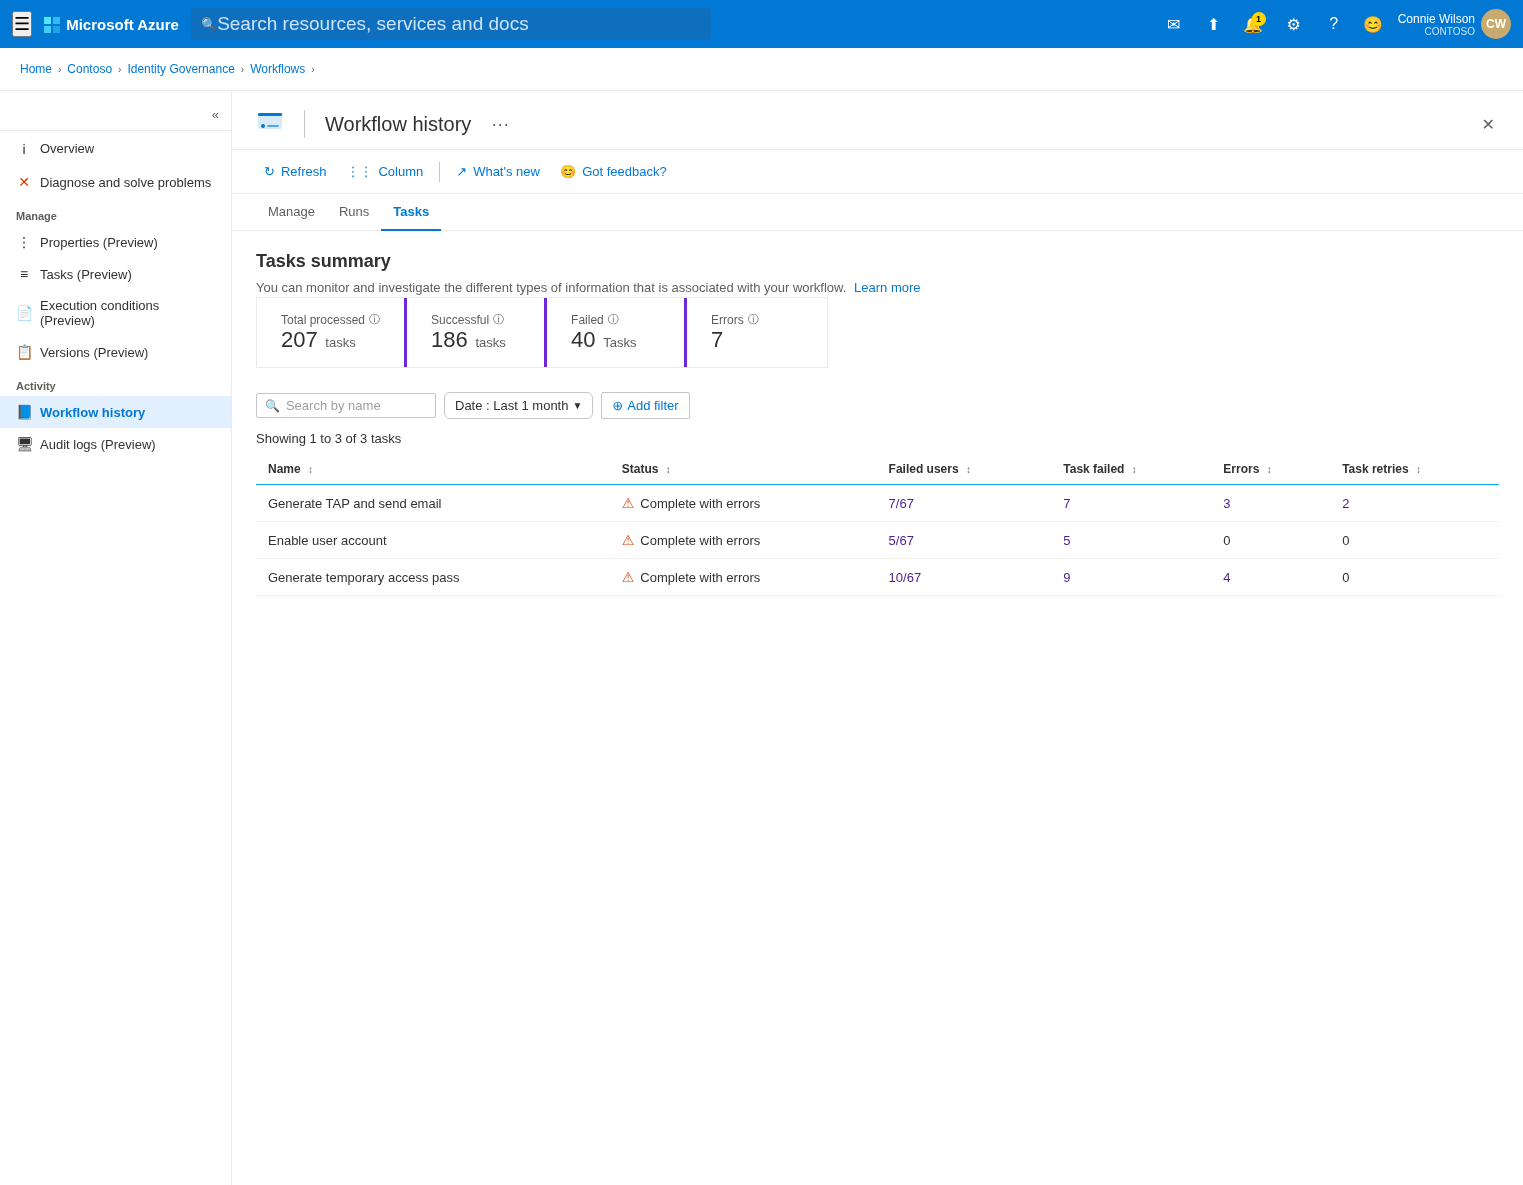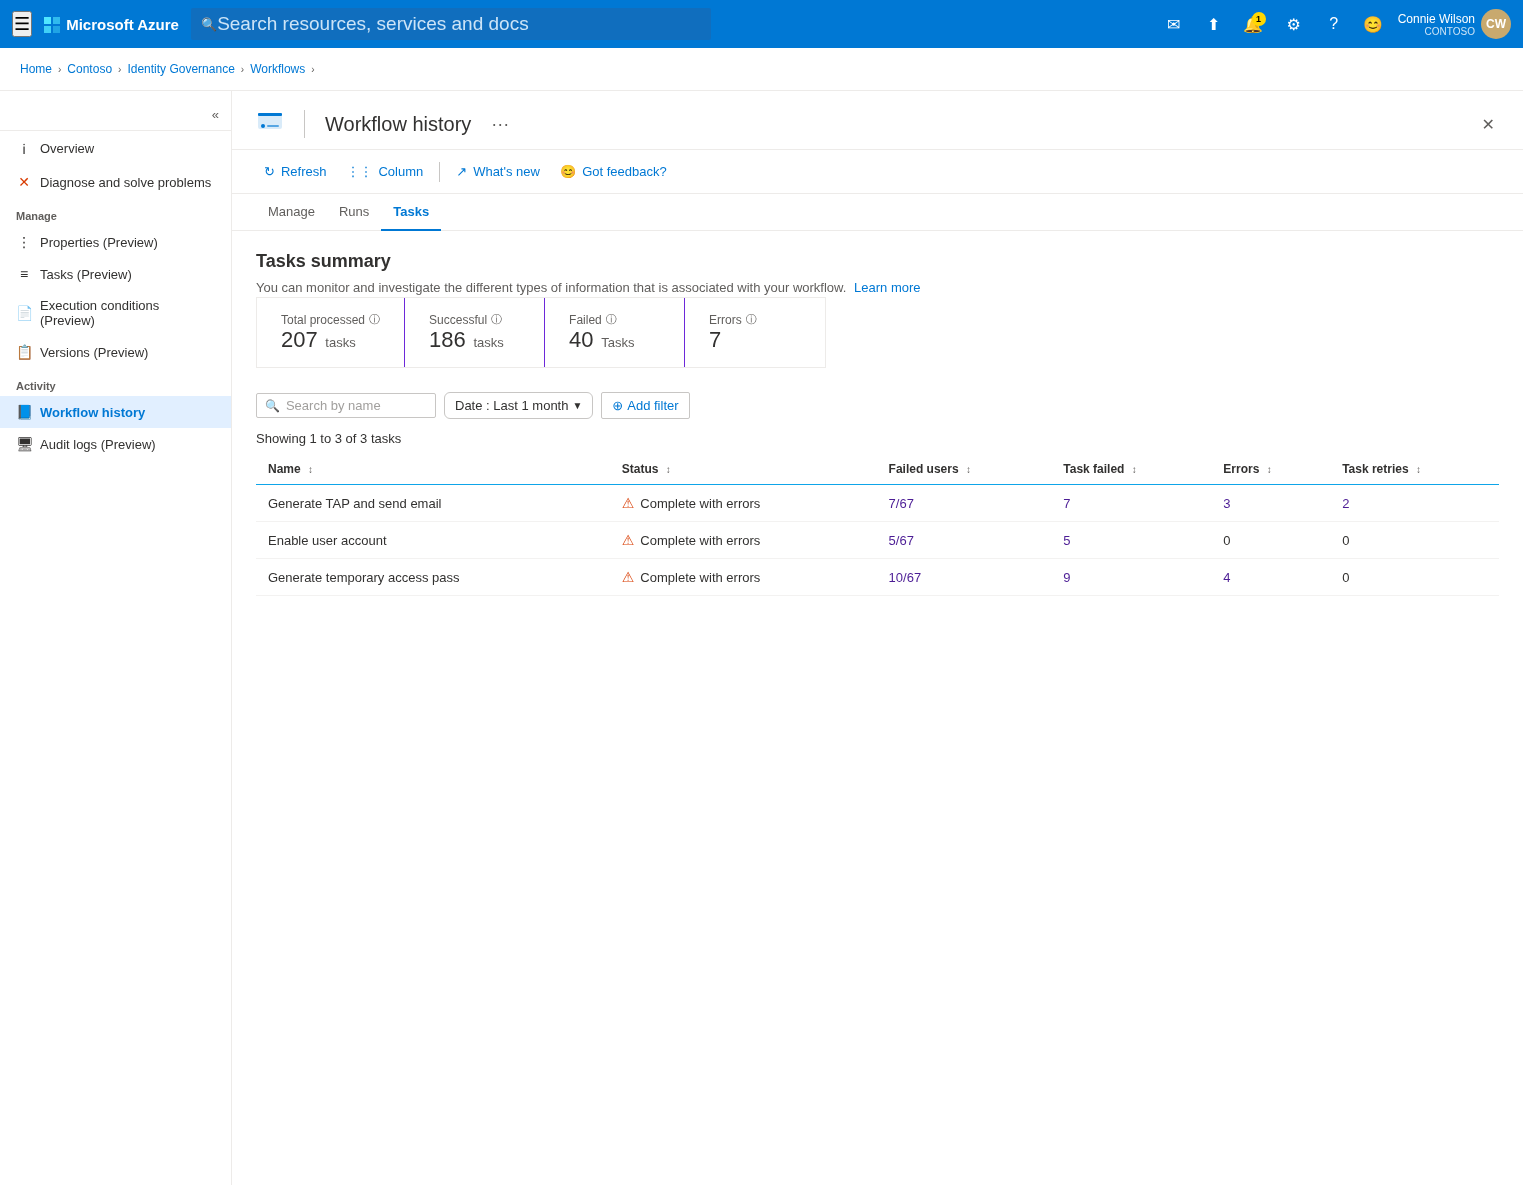--- a/index.html
+++ b/index.html
@@ -94,21 +94,21 @@
 
     
     .content-body { padding: 20px 24px; }
     .section-title { font-size: 18px; font-weight: 600; margin-bottom: 8px; }
     .section-desc { font-size: 13px; color: #605e5c; margin-bottom: 2px; }
     .section-desc a { color: #0078d4; }
 
     
     .summary-cards { display: flex; gap: 0; margin-bottom: 24px; border: 1px solid #edebe9; width: fit-content; }
     .summary-card {
-      padding: 14px 24px; border-right: 1px solid #6d28d9; min-width: 140px;
+      padding: 14px 24px; border-right: 3px solid #6d28d9; min-width: 140px;
     }
     .summary-card:last-child { border-right: none; }
     .summary-card-label { font-size: 12px; color: #605e5c; display: flex; align-items: center; gap: 4px; }
     .summary-card-value { font-size: 22px; font-weight: 400; margin-top: 4px; }
     .summary-card-unit { font-size: 13px; color: #605e5c; margin-left: 4px; }
     .info-icon { color: #605e5c; font-size: 11px; cursor: pointer; }
 
     
     .filters { display: flex; align-items: center; gap: 8px; margin-bottom: 12px; }
     .search-box {

